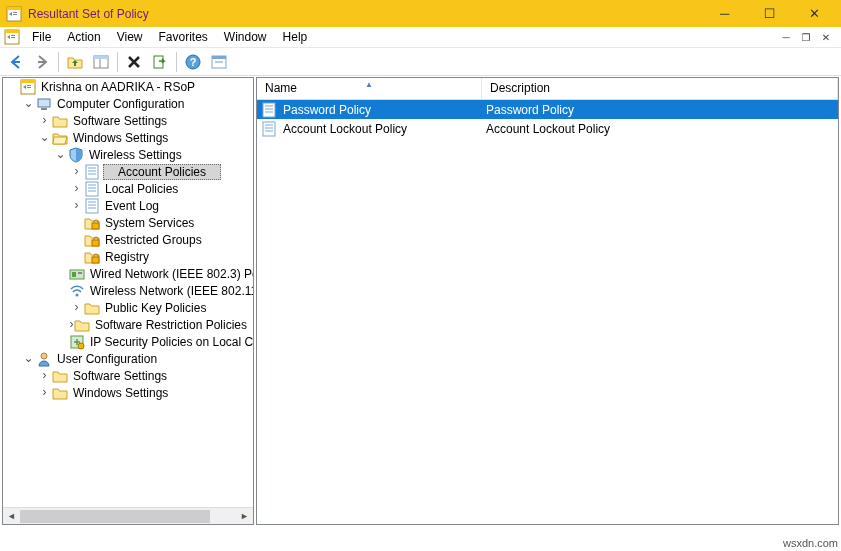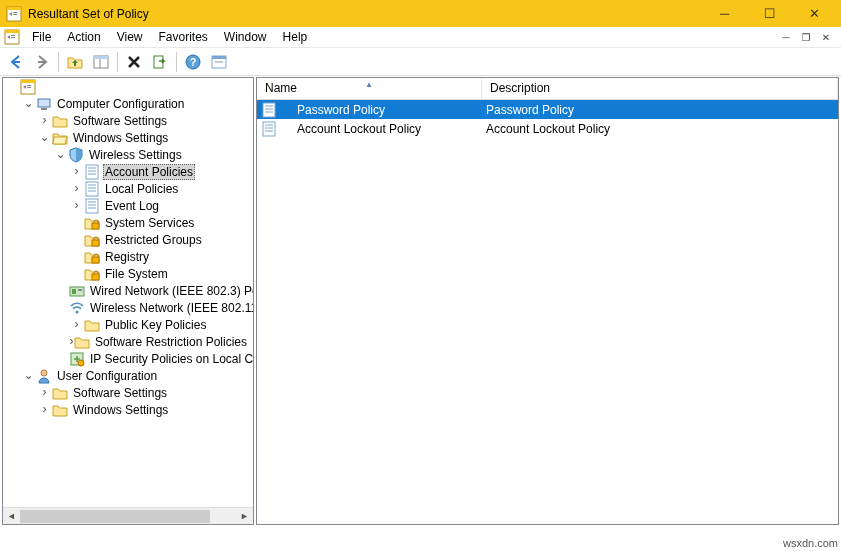--- a/index.html
+++ b/index.html
@@ -1,21 +1,21 @@
 <!DOCTYPE html>
 <html><head>
 <meta charset="utf-8">
 <style>
 * { box-sizing: border-box; font-family: "Segoe UI", Tahoma, sans-serif; }
 body { margin: 0; background: #fff; width: 841px; height: 551px; overflow: hidden; position: relative; }
 
 
 .titlebar { height: 27px; background: #f7c618; display: flex; align-items: center; padding: 0 4px 0 6px; }
 .titlebar .ticon { width: 16px; height: 16px; margin-right: 6px; }
-.titlebar .ttxt { font-size: 12px; color: #000000; }
+.titlebar .ttxt { font-size: 12px; color: #701a75; }
 .titlebar .spacer { flex: 1; }
 .winbtn { width: 45px; height: 27px; display:flex; align-items:center; justify-content:center; font-size: 13px; color:#333; }
 
 
 .menubar { height: 20px; background: #fff; display: flex; align-items: center; padding: 10px 2px; border-bottom: 1px solid #e8e8e8; }
 .menubar .micon { width:16px; height:16px; margin: 0 4px 0 2px; }
 .menuitem { font-size: 12px; padding: 2px 8px; color: #000; }
 .mdiicons { margin-left: auto; display:flex; align-items:center; gap:2px; padding-right:4px; }
 .mdiicons span { width:18px; height:16px; font-size:10px; text-align:center; line-height:16px; color:#444; border:1px solid transparent; }
 
@@ -26,33 +26,33 @@
 
 
 .workarea { position:absolute; top:75px; bottom:24px; left:0; right:0; display:flex; }
 .treepanel { width:252px; border:1px solid #828790; margin:2px 0 2px 2px; overflow:auto; background:#fff; position:relative; }
 .listpanel { flex:1; border:1px solid #828790; margin:2px 2px 2px 2px; background:#fff; overflow:auto; }
 
 
 .trow { display:flex; align-items:center; height:17px; font-size:12px; white-space:nowrap; padding-right:4px; }
 .trow .tgl { width:15px; text-align:center; color:#565656; font-size:12px; line-height:15px; cursor:default; }
 .trow .ico { width:16px; height:16px; margin-right:3px; flex:none; }
-.trow.sel .lbl { background:#d5d5d5; border:1px dotted #666; padding:0 1px; }
+.trow.sel .lbl { background:#d5d5d5; border:1px dotted #666; padding:0 14px; }
 .trow .lbl { padding:0 2px; }
 .indent0{padding-left:2px;} .indent1{padding-left:18px;} .indent2{padding-left:34px;}
 .indent3{padding-left:50px;} .indent4{padding-left:66px;}
 
 
 .lhdr { display:flex; height:22px; border-bottom:1px solid #dcdcdc; font-size:12px; }
 .lhcell { padding:3px 8px; border-right:1px solid #e6e6e6; position:relative; }
 .lhcell.name{width:225px;} .lhcell.desc{flex:1;}
 .sortglyph { position:absolute; top:2px; left:50%; transform:translateX(-50%); font-size:8px; color:#567db4; }
 .lrow { display:flex; height:19px; align-items:center; font-size:12px; }
 .lrow.sel { background:#127cd5; color:#fff; }
-.lcell { padding:0 4px; display:flex; align-items:center; gap:20px; }
+.lcell { padding:0 4px; display:flex; align-items:center; gap:6px; }
 .lcell.name{width:225px;} .lcell.desc{flex:1;}
 .lcell .ico { width:16px;height:16px;flex:none; }
 
 
 .hscroll { position:absolute; bottom:0; left:0; right:0; height:17px; background:#f0f0f0; border-top:1px solid #dcdcdc; display:flex; }
 .hscroll .arr { width:17px; height:17px; background:#f0f0f0; text-align:center; font-size:9px; line-height:17px; color:#555; }
 .hscroll .thumb { position:absolute; top:2px; height:13px; background:#cdcdcd; left:17px; width:190px; }
 
 .footer { position:absolute; bottom:2px; right:3px; font-size:11px; color:#555; }
 
@@ -219,20 +219,21 @@
     </div>
 </div>
 
 <div class="workarea">
   <div class="treepanel">
     <div class="trow indent0">
         <span class="tgl"></span>
         <svg class="ico">
           <use href="#i-app"></use>
         </svg>
+        <span class="lbl">Krishna on AADRIKA - RSoP</span>
       </div>
     <div class="trow indent1">
         <span class="tgl">⌄</span>
         <svg class="ico">
           <rect x="2" y="3" width="12" height="8" fill="#cfe1f3" stroke="#4d7db1"></rect>
           <rect x="5" y="12" width="6" height="2" fill="#888"></rect>
         </svg>
         <span class="lbl">Computer Configuration</span>
       </div>
     <div class="trow indent2">
@@ -290,27 +291,20 @@
           <use href="#i-folder-lock"></use>
         </svg>
         <span class="lbl">Restricted Groups</span>
       </div>
     <div class="trow indent4">
         <span class="tgl"></span>
         <svg class="ico">
           <use href="#i-folder-lock"></use>
         </svg>
         <span class="lbl">Registry</span>
-      </div>
-    <div class="trow indent4">
-        <span class="tgl"></span>
-        <svg class="ico">
-          <use href="#i-folder-lock"></use>
-        </svg>
-        <span class="lbl">File System</span>
       </div>
     <div class="trow indent4">
         <span class="tgl"></span>
         <svg class="ico">
           <use href="#i-netcard"></use>
         </svg>
         <span class="lbl">Wired Network (IEEE 802.3) Policies</span>
       </div>
     <div class="trow indent4">
         <span class="tgl"></span>

